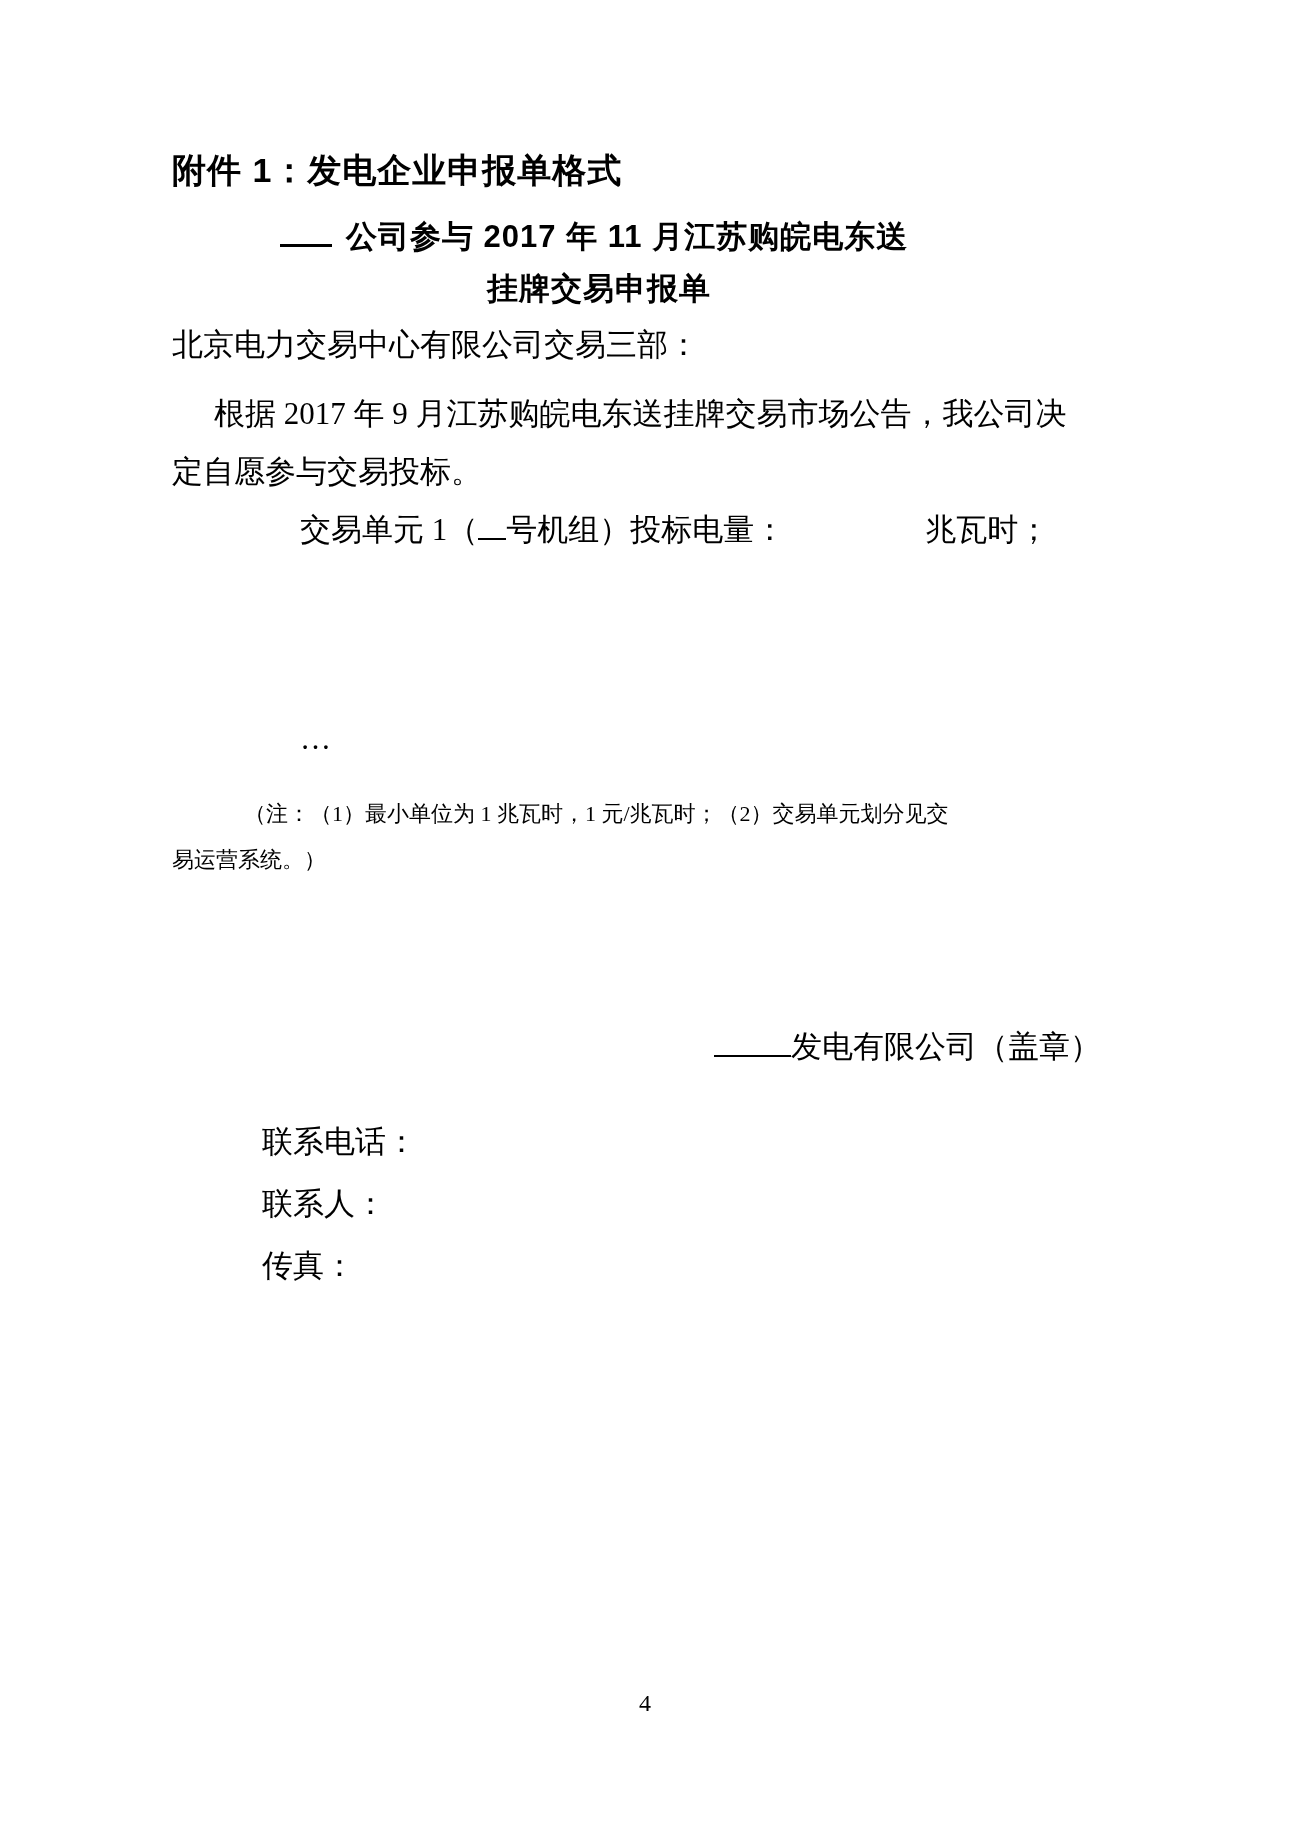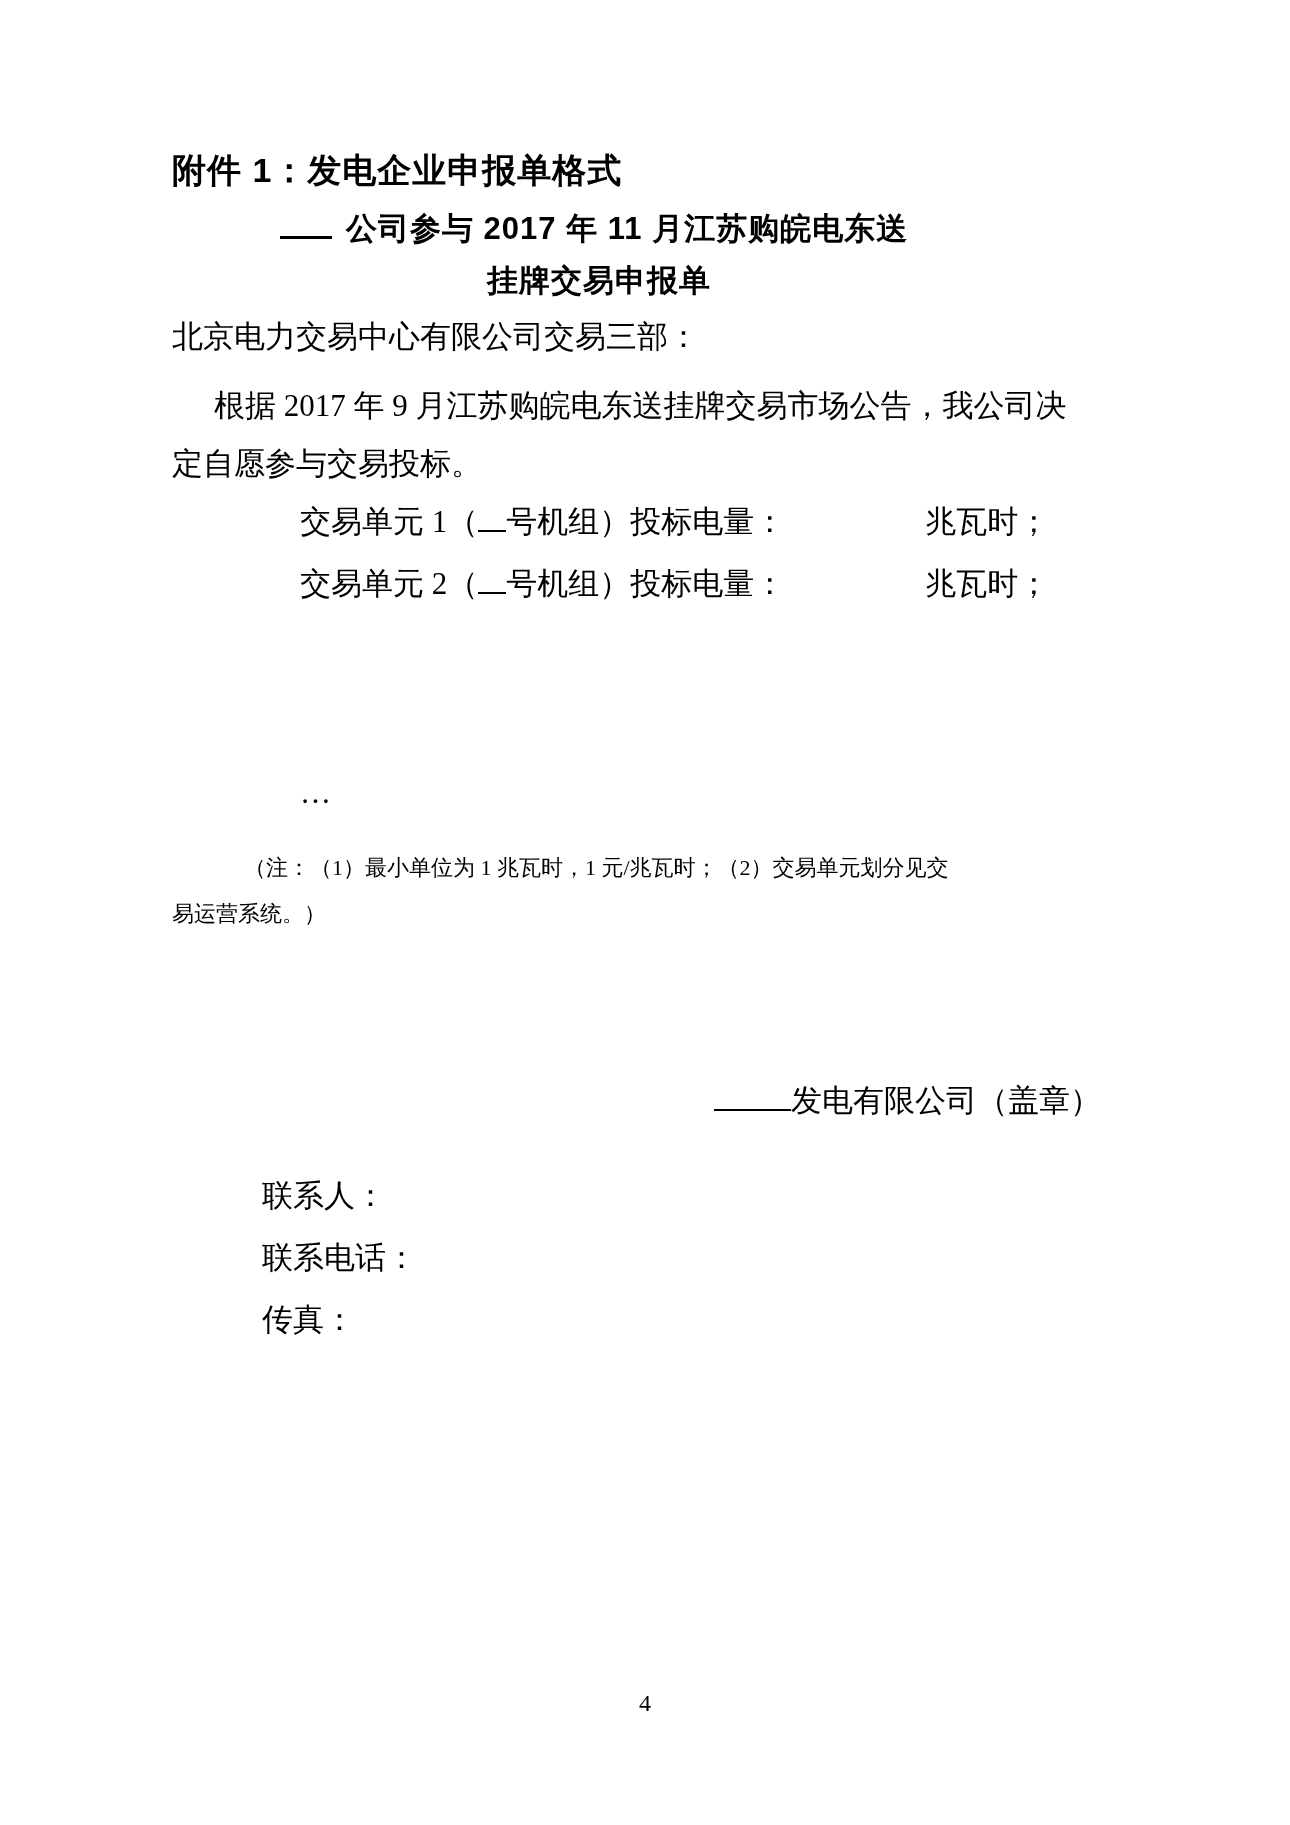--- a/index.html
+++ b/index.html
@@ -20,21 +20,21 @@
     left: 172px; right: 144px; top: 0;
     padding-top: 148px;
   }
   
   .hd {
     font-family: "Liberation Sans", "DejaVu Sans", sans-serif;
     font-weight: 700;
     letter-spacing: 1px;
   }
   .doc-title   { font-size: 34px; line-height: 44px; }
-  .form-title1 { font-size: 31px; line-height: 44px; margin-top: 14px; padding-left: 108px; }
+  .form-title1 { font-size: 31px; line-height: 44px; margin-top: 22px; padding-left: 108px; }
   .form-title2 { font-size: 31px; line-height: 44px; margin-top: 8px; text-align: center; padding-right: 120px; }
   
   .salutation  { font-size: 31px; line-height: 44px; margin-top: 12px; }
   .para        { font-size: 31px; line-height: 58px; margin-top: 18px; }
   .para .indent{ text-indent: 42px; }
   .bid-line    { font-size: 31px; line-height: 58px; padding-left: 128px; }
   .bid-line + .bid-line { margin-top: 4px; }
   .ellipsis    { font-size: 31px; line-height: 44px; margin-top: 158px; padding-left: 128px; }
   .note        { font-size: 22px; line-height: 46px; margin-top: 30px; }
   .note .first { padding-left: 72px; }
@@ -82,38 +82,35 @@
 
     <div class="para">
       <div class="indent">根据 2017 年 9 月江苏购皖电东送挂牌交易市场公告，我公司决</div>
       <div>定自愿参与交易投标。</div>
     </div>
 
     <div class="bid-line">
       <span>交易单元 1（</span><span class="blank unit-blank"></span><span>号机组）投标电量：</span><span class="gap"></span><span>兆瓦时；</span>
     </div>
 
-    <div class="bid-line">
-      <span>交易单元 2（</span><span class="blank unit-blank"></span><span>号机组）投标电量：</span><span class="gap"></span><span>兆瓦时；</span>
-    </div>
 
     <div class="ellipsis">…</div>
 
     <div class="note">
       <div class="first">（注：（1）最小单位为 1 兆瓦时，1 元/兆瓦时；（2）交易单元划分见交</div>
       <div>易运营系统。）</div>
     </div>
 
     <div class="sig-company">
       <span class="blank sig-blank"></span><span>发电有限公司（盖章）</span>
     </div>
 
 
     <div class="contacts">
+      <div class="contact-line">联系电话：</div>
       <div class="contact-line">联系人：</div>
-      <div class="contact-line">联系电话：</div>
       <div class="contact-line">传真：</div>
     </div>
 
   </div>
 
   <div class="page-number">4</div>
 </div>
 
 </body></html>

